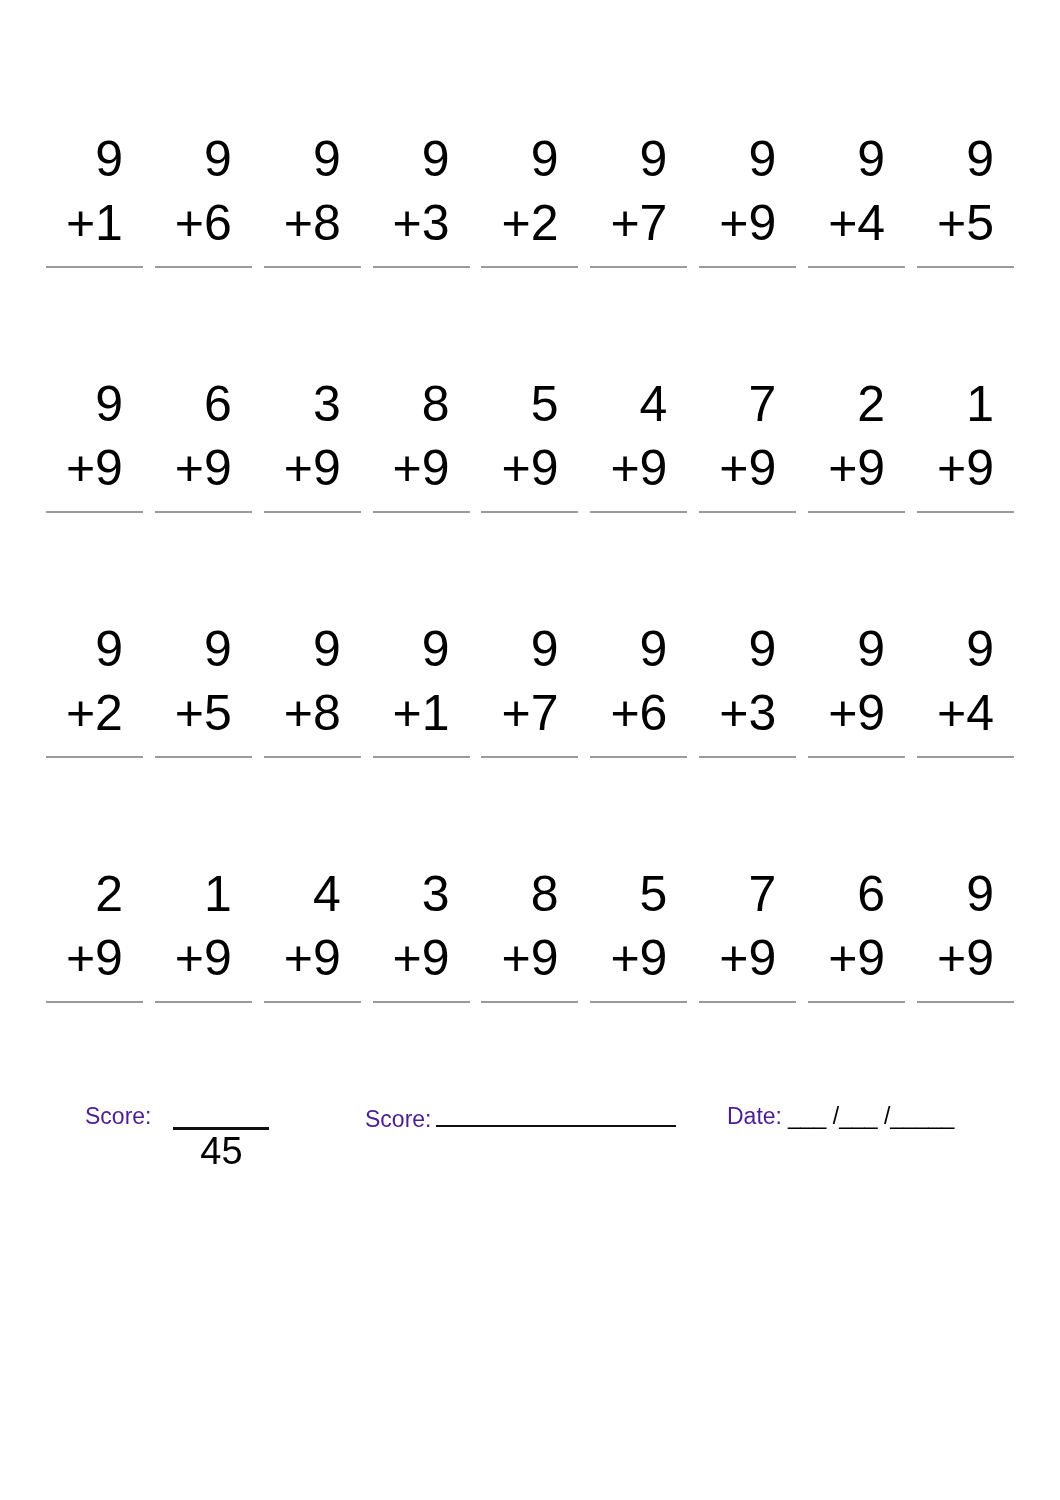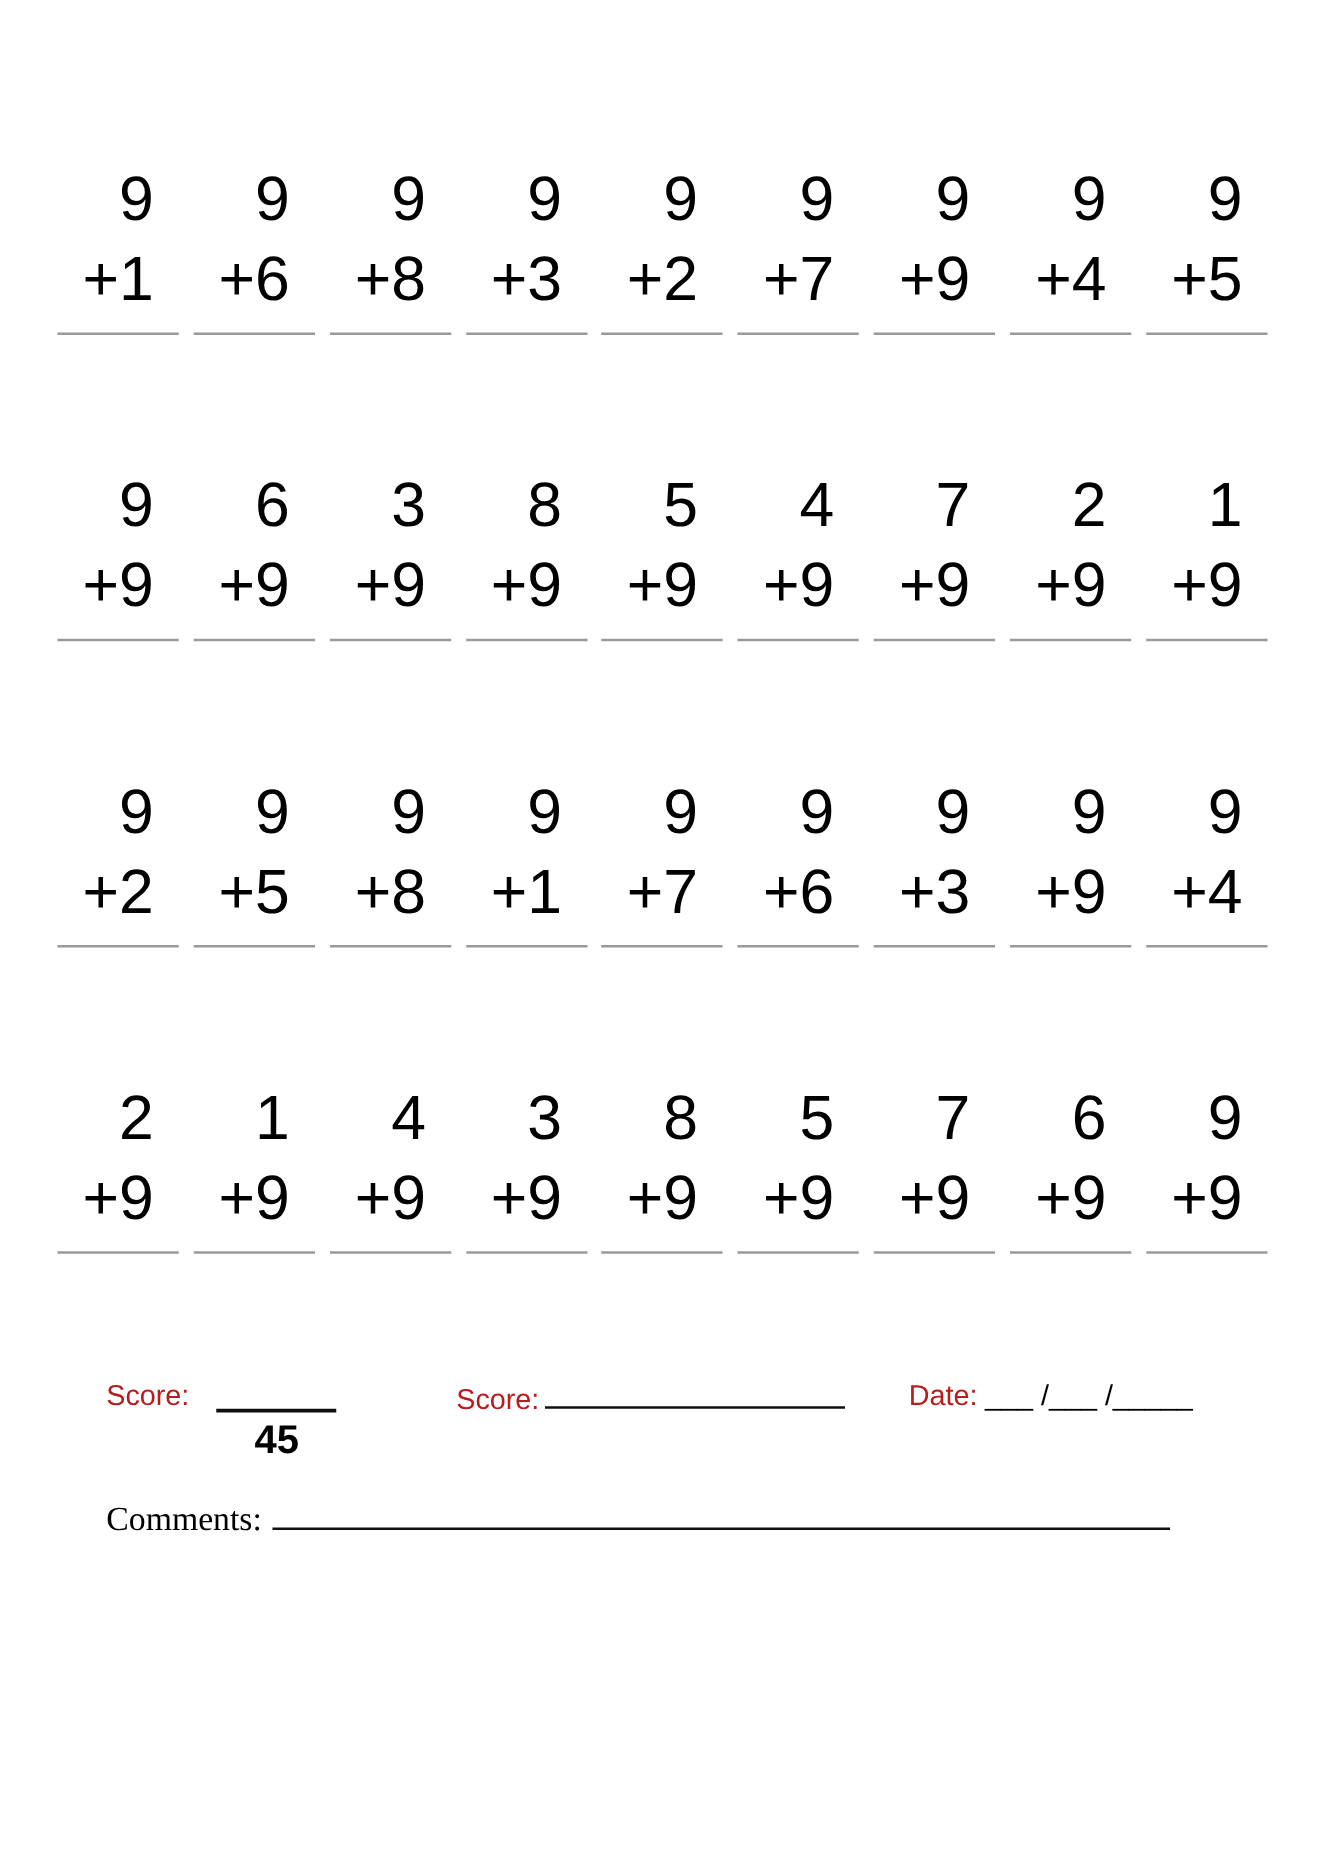--- a/index.html
+++ b/index.html
@@ -44,21 +44,21 @@
   .answer-line {
     width: 97px;
     height: 0;
     border-bottom: 2px solid var(--line-color, #9a9a9a);
     margin-top: 11px;
   }
 
   
   .footer-label {
     font-size: 23px;
-    color: #b91c1c;
+    color: #4c1d95;
   }
   .score-group {
     position: absolute;
     left: 85px;
     top: 1103px;
     display: flex;
     align-items: flex-start;
   }
   .score-fraction {
     margin-left: 22px;
@@ -67,24 +67,23 @@
   .score-blank {
     display: block;
     width: 96px;
     height: 24px;
     border-bottom: 3px solid #101010;
   }
   .score-total {
     display: block;
     width: 96px;
     text-align: center;
-    font-size: 32px;
+    font-size: 38px;
     line-height: 40px;
     margin-top: 1px;
-    font-weight: bold;
   }
   .name-group {
     position: absolute;
     left: 365px;
     top: 1103px;
     white-space: nowrap;
   }
   .name-blank {
     display: inline-block;
     width: 240px;
@@ -398,17 +397,14 @@
   </div>
 
   <div class="name-group">
     <span class="footer-label">Score:</span><span class="name-blank"></span>
   </div>
 
   <div class="date-group">
     <span class="footer-label">Date:</span><span class="date-blanks">___ /___ /_____</span>
   </div>
 
-  <div class="comments-group">
-    <span class="comments-label">Comments:</span><span class="comments-blank"></span>
-  </div>
 
 </div>
 
 </body></html>

